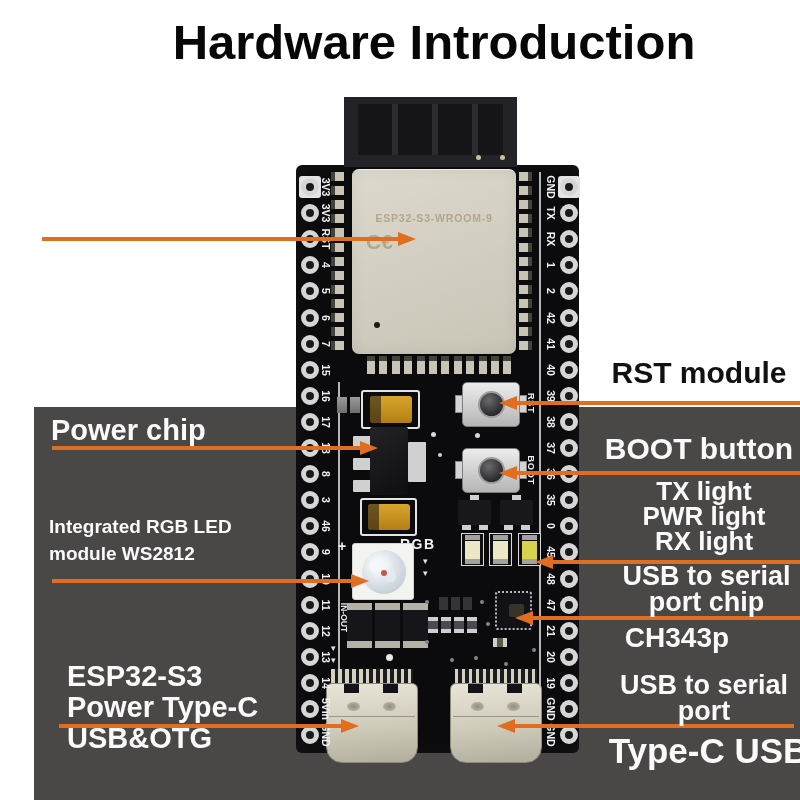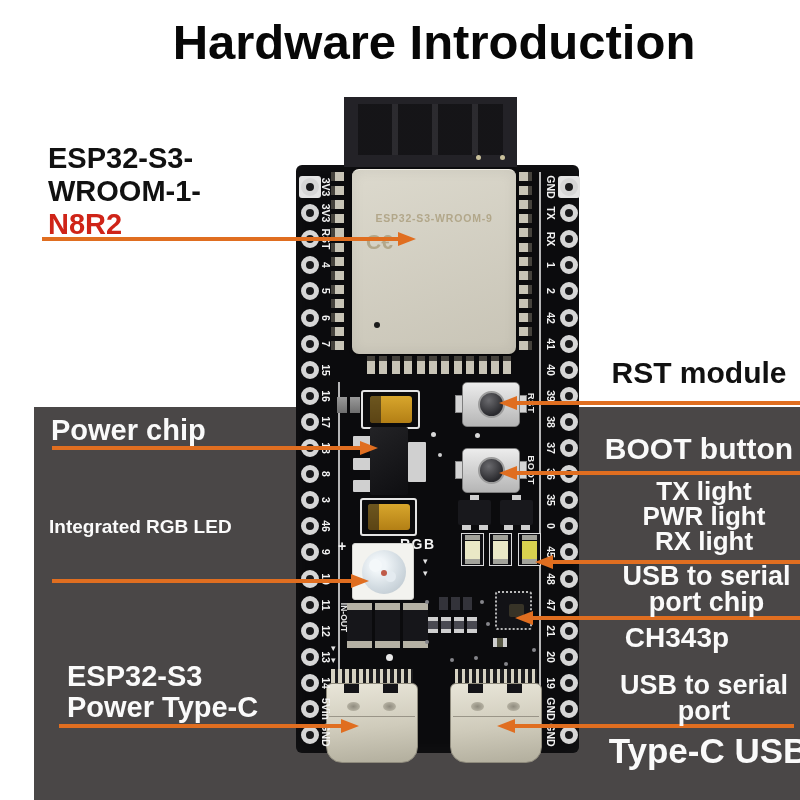--- a/index.html
+++ b/index.html
@@ -385,34 +385,31 @@
   <div class="arrow arrow-r" style="left:8px;top:232px;width:372px;"></div>
   <div class="arrow arrow-r" style="left:18px;top:441px;width:324px;"></div>
   <div class="arrow arrow-r" style="left:18px;top:574px;width:315px;"></div>
   <div class="arrow arrow-r" style="left:25px;top:719px;width:298px;"></div>
   <div class="arrow arrow-l" style="left:467px;top:396px;width:300px;"></div>
   <div class="arrow arrow-l" style="left:467px;top:466px;width:305px;"></div>
   <div class="arrow arrow-l" style="left:503px;top:555px;width:267px;"></div>
   <div class="arrow arrow-l" style="left:483px;top:611px;width:294px;"></div>
   <div class="arrow arrow-l" style="left:465px;top:719px;width:295px;"></div>
 
-  <div class="ann dark" style="left:14px;top:142px;font-size:29px;line-height:33px;">
-    <div class="ln">ESP32-S3-</div>
-    <div class="ln">WROOM-1-</div>
-    <div class="ln redtxt">N8R2</div>
-  </div>
   <div class="ann light" style="left:17px;top:414px;font-size:29px;">
     <div class="ln">Power chip</div>
   </div>
   <div class="ann light" style="left:15px;top:513px;font-size:19px;line-height:27px;">
     <div class="ln">Integrated RGB LED</div>
+    <div class="ln">module WS2812</div>
   </div>
   <div class="ann light" style="left:33px;top:661px;font-size:29px;line-height:31px;">
     <div class="ln">ESP32-S3</div>
     <div class="ln">Power Type-C</div>
+    <div class="ln">USB&amp;OTG</div>
   </div>
 
   <div class="ann dark ctr" style="left:555px;top:356px;width:220px;font-size:30px;">
     <div class="ln">RST module</div>
   </div>
   <div class="ann light ctr" style="left:550px;top:432px;width:230px;font-size:30px;">
     <div class="ln">BOOT button</div>
   </div>
   <div class="ann light ctr" style="left:565px;top:479px;width:210px;font-size:26px;line-height:25px;">
     <div class="ln">TX light</div>

